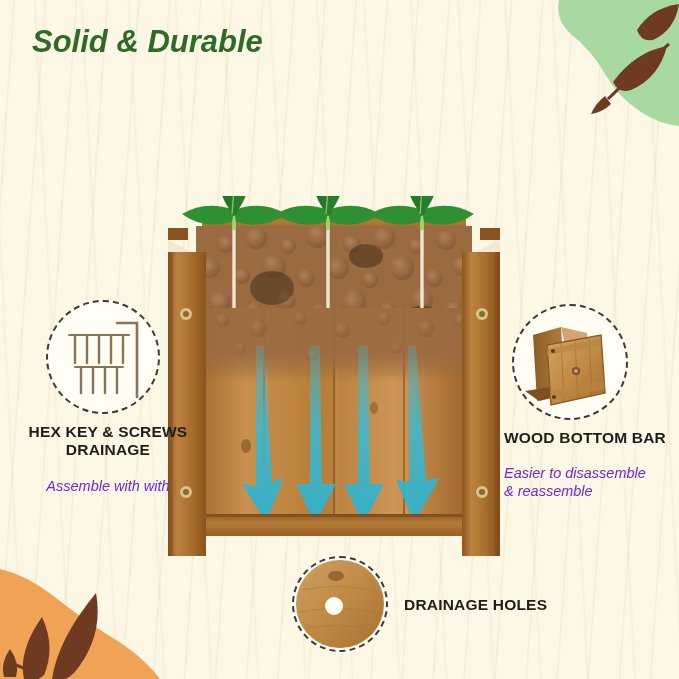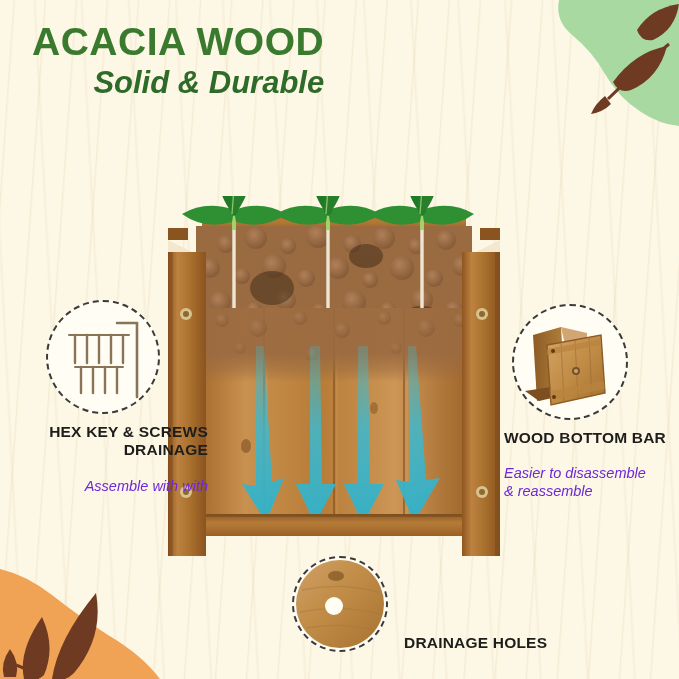--- a/index.html
+++ b/index.html
@@ -62,28 +62,28 @@
     font-size:15.5px;font-weight:700;color:#1d1d1b;
     letter-spacing:.2px;line-height:1.18;
   }
   .cap-sub{
     font-size:14.5px;font-style:italic;color:#6d28d9;
     line-height:1.2;margin-top:18px;
   }
 
   .callout-hex{left:8px;top:300px;width:200px;}
   .callout-hex .badge{width:110px;height:110px;margin:0 auto 0 38px;}
-  .callout-hex .cap{text-align:right;margin-top:9px;}
+  .callout-hex .cap{text-align:center;margin-top:9px;}
 
   .callout-bar{left:500px;top:304px;width:210px;}
   .callout-bar .badge{width:112px;height:112px;margin:0 0 0 12px;}
   .callout-bar .cap{text-align:left;margin-top:9px;margin-left:4px;}
 
   .callout-drain{left:292px;top:556px;width:290px;
-    display:flex;align-items:flex-end;gap:16px;}
+    display:flex;align-items:center;gap:16px;}
   .callout-drain .badge{width:92px;height:92px;flex:0 0 92px;}
   .callout-drain .cap{padding-top:2px;}
 </style>
 </head>
 <body>
 
 <div id="stage">
 
   <div class="bg-base"></div>
   <div class="bg-grain"></div>
@@ -106,21 +106,20 @@
       <g fill="#6e3a22">
         <path d="M52 128 Q58 88 96 42 Q104 86 74 122 Q64 132 52 128 Z"></path>
         <path d="M24 128 Q18 100 42 66 Q56 96 44 124 Q36 132 24 128 Z"></path>
         <path d="M4 126 Q0 112 10 98 Q20 112 16 126 Z"></path>
         <path d="M38 128 Q28 118 16 114" stroke="#6e3a22" stroke-width="3" fill="none"></path>
       </g>
     </svg>
   </div>
 
   <div class="headline">
-    <div class="h-main">ACACIA WOOD</div>
     <div class="h-sub">Solid &amp; Durable</div>
   </div>
 
   <div id="planter">
     <svg width="348" height="360" viewBox="0 0 348 360">
       <defs>
         <linearGradient id="woodV" x1="0" y1="0" x2="1" y2="0">
           <stop offset="0" stop-color="#a4682c"></stop>
           <stop offset=".18" stop-color="#c9914f"></stop>
           <stop offset=".45" stop-color="#b77c37"></stop>

